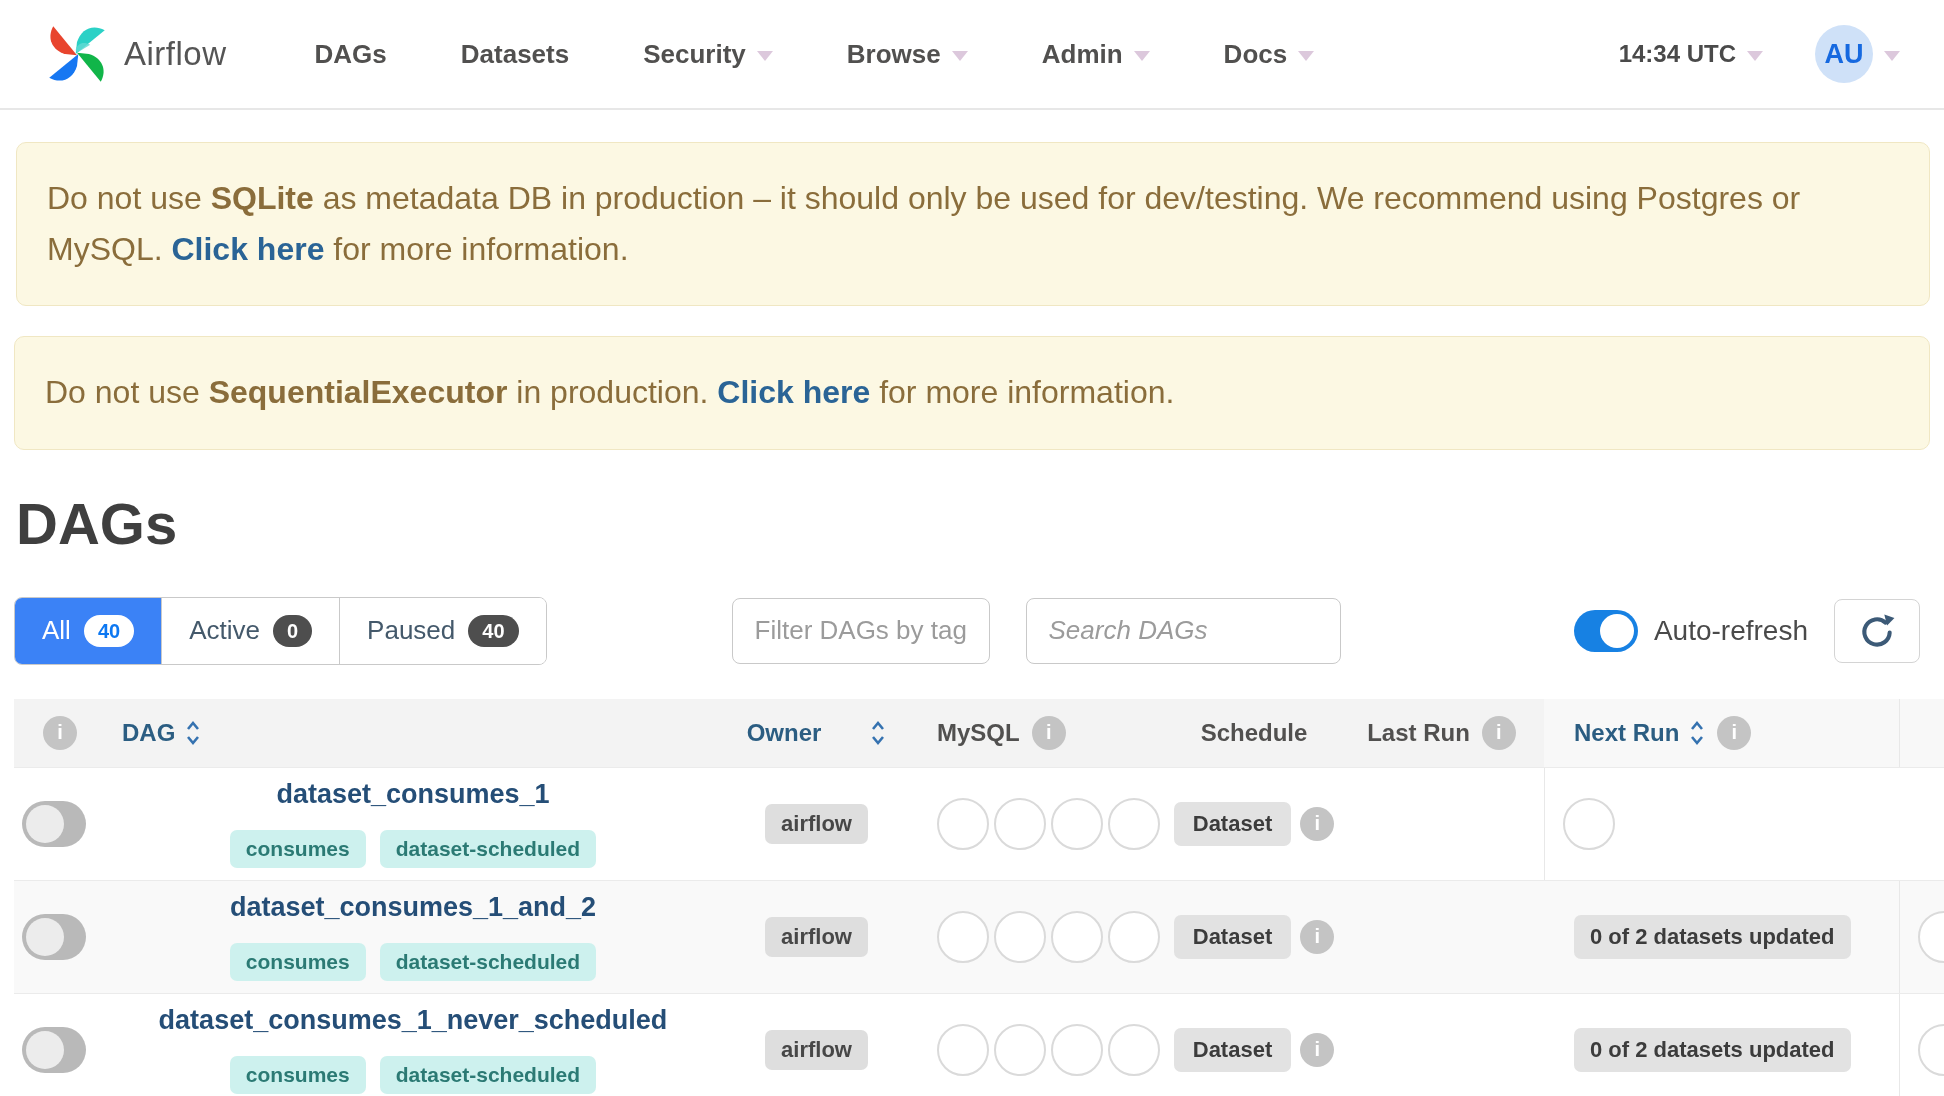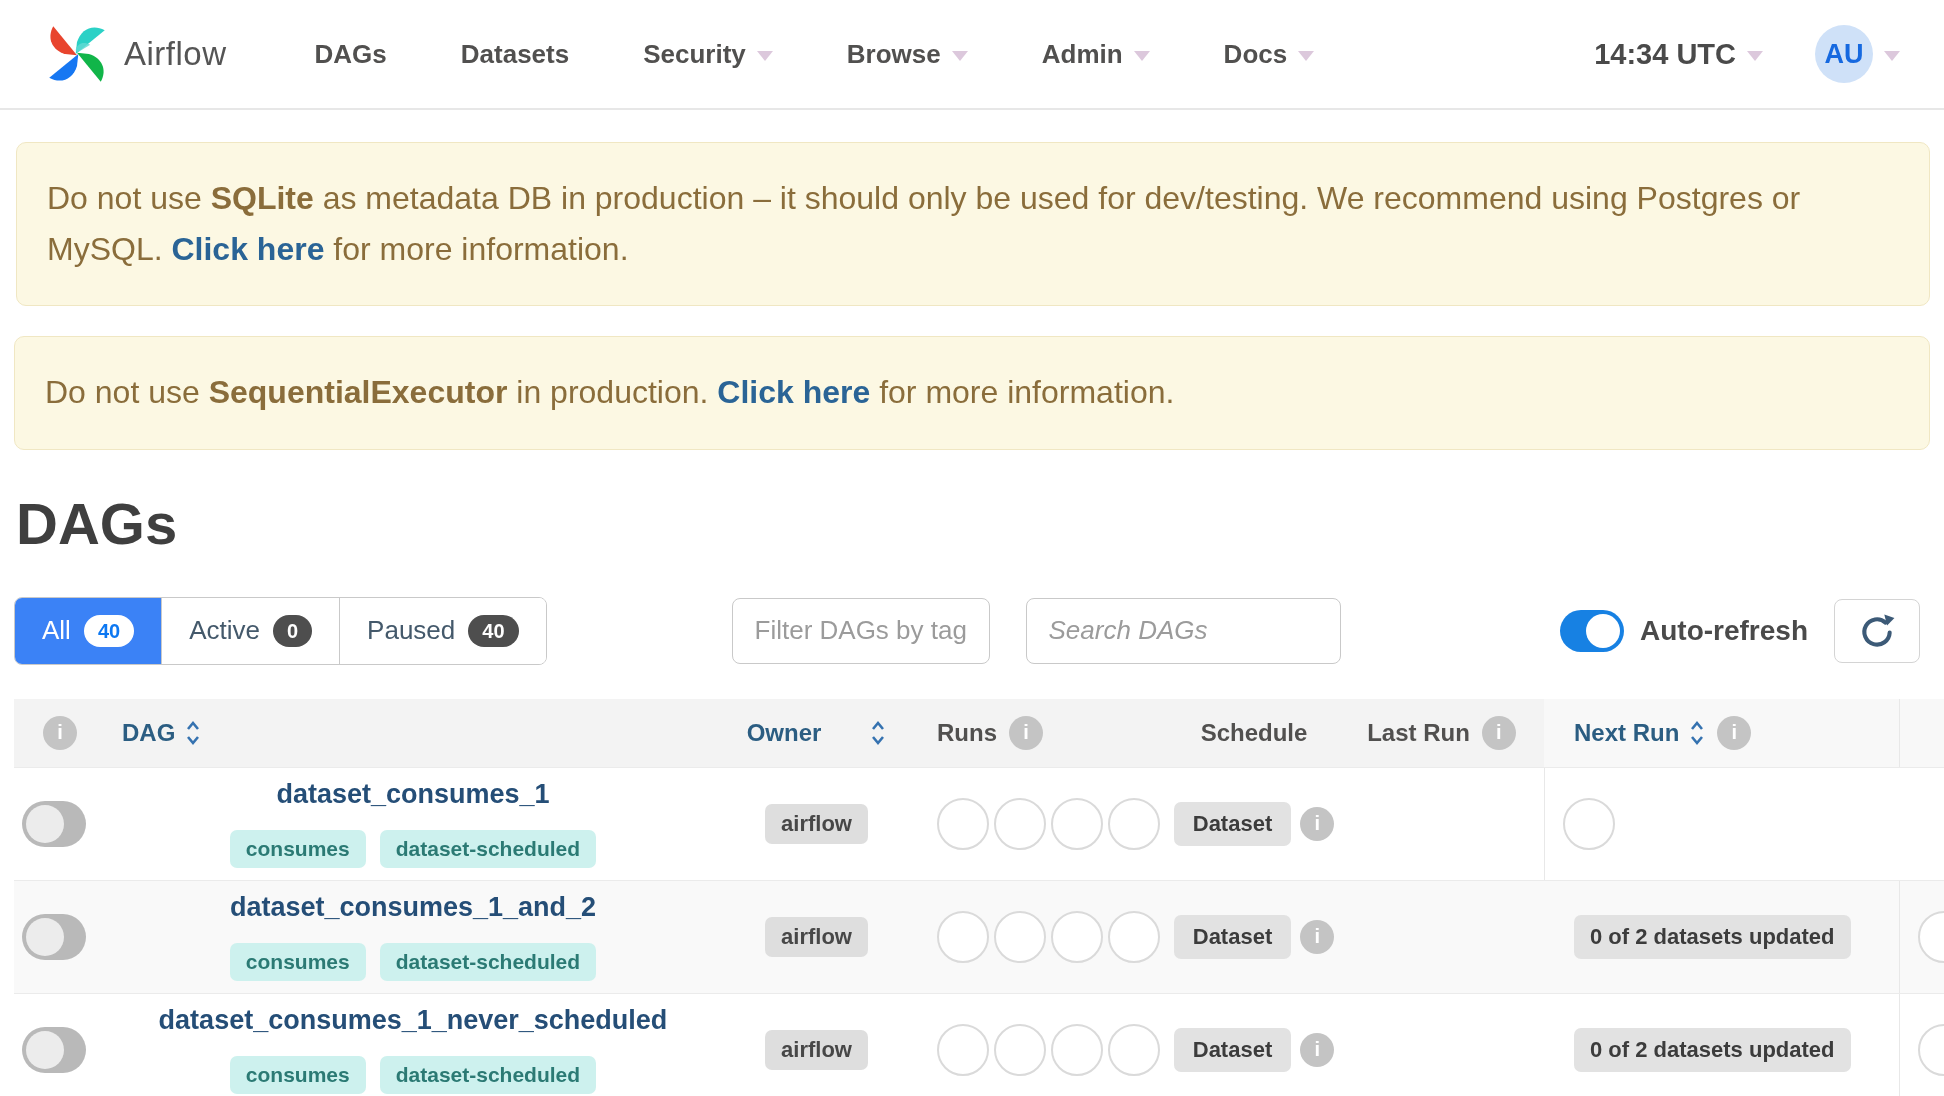--- a/index.html
+++ b/index.html
@@ -10,21 +10,21 @@
   
   .navbar { height:110px; display:flex; align-items:center; padding:0 44px;
             border-bottom:2px solid #e7e7e7; background:#fff; }
   .brand { display:flex; align-items:center; gap:14px; text-decoration:none; cursor:pointer; }
   .brand-text { font-size:33px; color:#555; letter-spacing:0.5px; }
   .nav-items { display:flex; align-items:center; gap:74px; margin-left:88px; }
   .nav-item { display:flex; align-items:center; font-size:26px; font-weight:700; color:#51504f; cursor:pointer; }
   .caret { width:0; height:0; border-left:8px solid transparent; border-right:8px solid transparent;
            border-top:10px solid #dcc8dc; margin-left:11px; margin-top:4px; }
   .nav-right { margin-left:auto; display:flex; align-items:center; }
-  .clock { display:flex; align-items:center; font-size:29px; font-weight:700; color:#4a4a4a; cursor:pointer; }
+  .clock { display:flex; align-items:center; font-size:24px; font-weight:700; color:#4a4a4a; cursor:pointer; }
   .avatar-wrap { display:flex; align-items:center; margin-left:52px; cursor:pointer; }
   .avatar { width:58px; height:58px; border-radius:50%; background:#cfe1f8; color:#1669e0;
             font-weight:700; font-size:27px; display:flex; align-items:center; justify-content:center; }
 
   
   .alert { margin:0 14px; background:#fcf8e3; border:1px solid #f0e7c3; border-radius:10px;
            padding:30px 30px; font-size:32px; line-height:1.6; color:#8a6d3b; }
   .alert.first { margin-top:32px;margin-left:16px; }
   .alert.second { margin-top:30px; }
   .alert b { font-weight:700; }
@@ -44,21 +44,21 @@
   .tab.active { background:#3b82f6; color:#fff; border-left-color:#0d78f2; }
   .tab.active .badge { background:#fff; color:#0d78f2; }
   .filter-input { margin-left:185px; width:258px; height:66px; border:1px solid #c9c9c9; border-radius:8px;
                   padding:0 22px; font-size:26px; color:#444; font-family:inherit; }
   .search-input { margin-left:36px; width:315px; height:66px; border:1px solid #c9c9c9; border-radius:8px;
                   padding:0 22px; font-size:26px; color:#444; font-family:inherit;font-style:italic; }
   .filter-input::placeholder, .search-input::placeholder { color:#9b9b9b; }
   .controls-right { margin-left:auto; display:flex; align-items:center; }
   .switch { width:64px; height:42px; border-radius:21px; background:#1781e3; position:relative; cursor:pointer; flex:none; }
   .switch .knob { width:34px; height:34px; border-radius:50%; background:#fff; position:absolute; top:4px; right:4px; }
-  .auto-refresh-label { font-size:28px; color:#4a4a4a; margin-left:16px; margin-right:26px;font-weight:bold; }
+  .auto-refresh-label { font-size:28px; color:#4a4a4a; margin-left:16px; margin-right:26px; }
   .refresh-btn { width:86px; height:64px; border:1px solid #d4d4d4; border-radius:8px; background:#fff;
                  display:flex; align-items:center; justify-content:center; cursor:pointer; }
 
   
   .dag-table { margin:34px 0 0 14px; width:1930px; }
   .thead, .trow { display:flex; align-items:stretch; }
   .thead { height:68px; background:#f3f3f3; }
   .col { display:flex; align-items:center; }
   .col-toggle { width:80px; justify-content:center; }
   .col-dag { width:610px; padding-left:28px; }
@@ -212,21 +212,21 @@
       <div class="col col-owner">
         <a class="th-link">Owner</a>
         <span class="sort-chevrons">
           <svg width="16" height="30" viewBox="0 0 16 30">
               <path d="M3 11 L8 5 L13 11" stroke="#3572b0" stroke-width="2.6" fill="none"></path>
               <path d="M3 19 L8 25 L13 19" stroke="#3572b0" stroke-width="2.6" fill="none"></path>
             </svg>
         </span>
       </div>
       <div class="col col-runs">
-        <span class="th-label">Runs</span>
+        <span class="th-label">MySQL</span>
         <i class="info-icon">i</i>
       </div>
       <div class="col col-schedule">
         <span class="th-label">Schedule</span>
       </div>
       <div class="col col-lastrun">
         <span class="th-label">Last Run</span>
         <i class="info-icon">i</i>
       </div>
       <div class="col col-nextrun">

